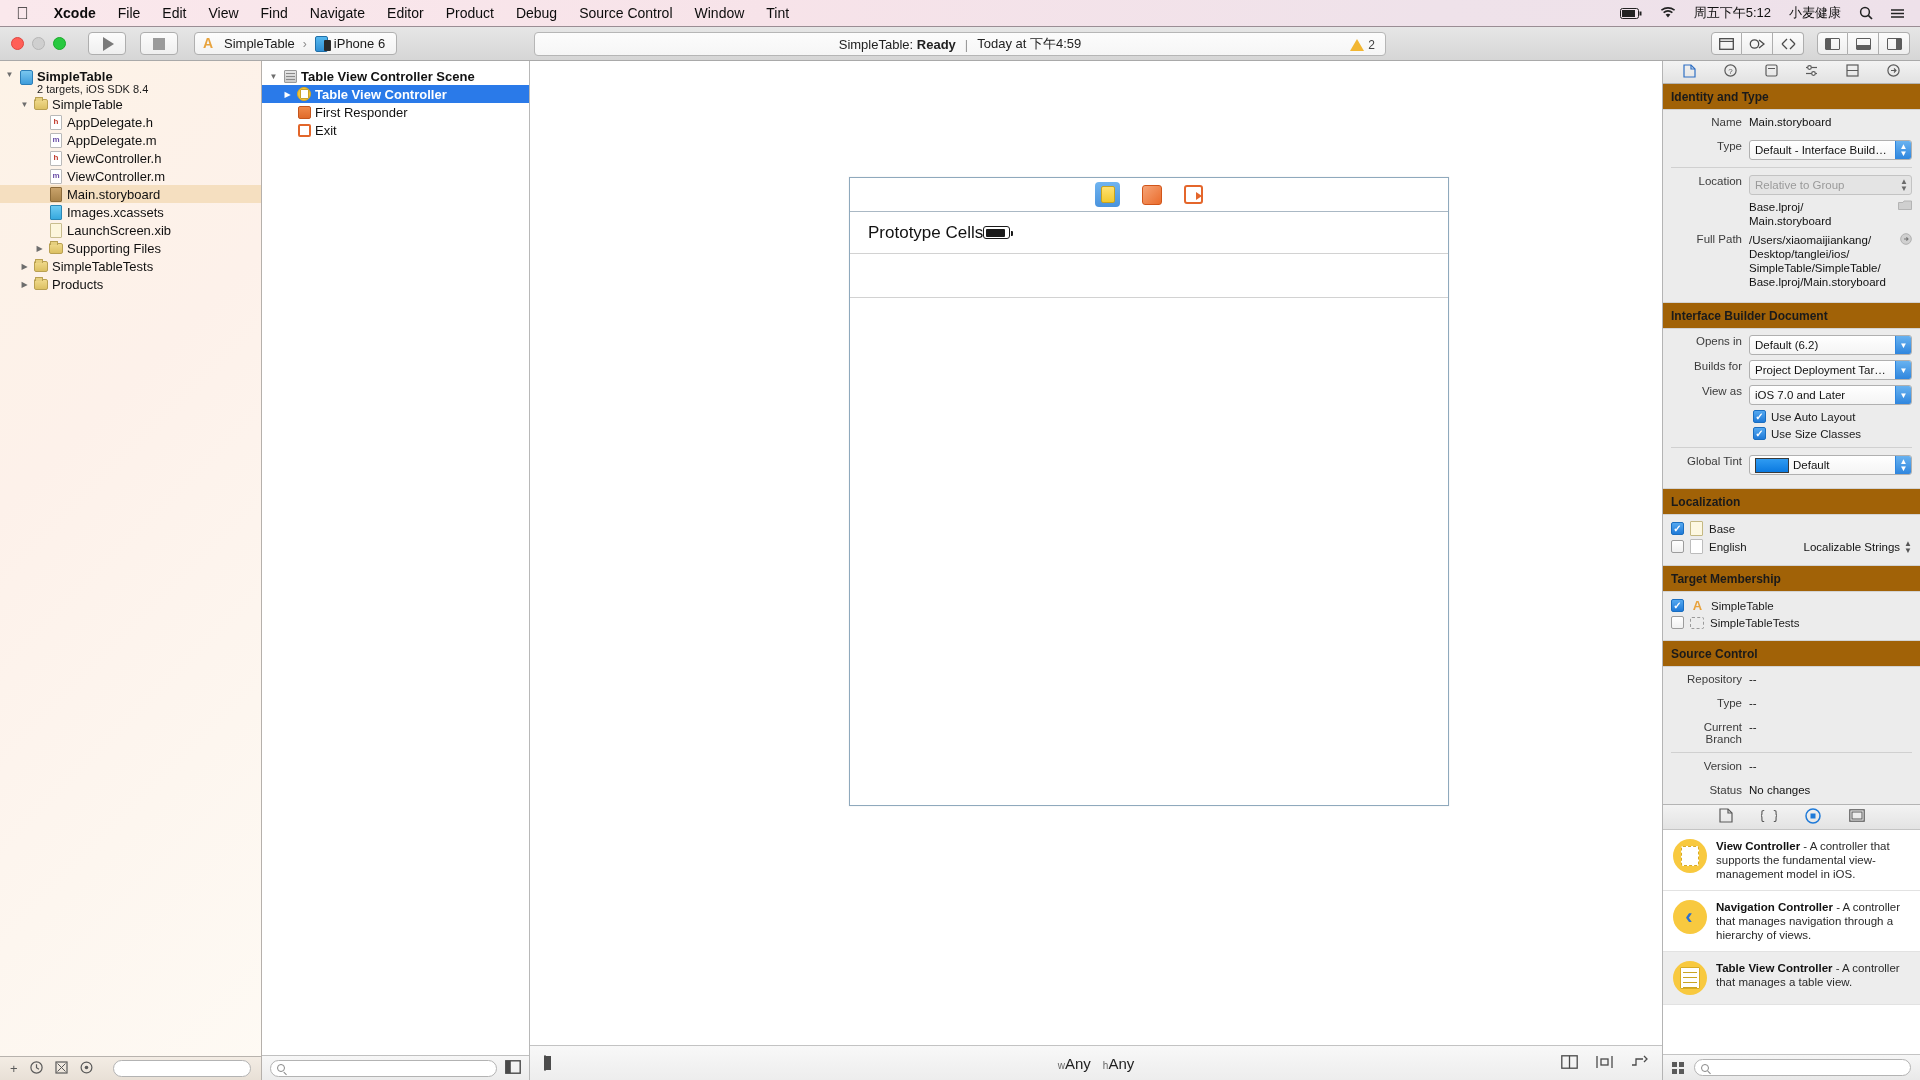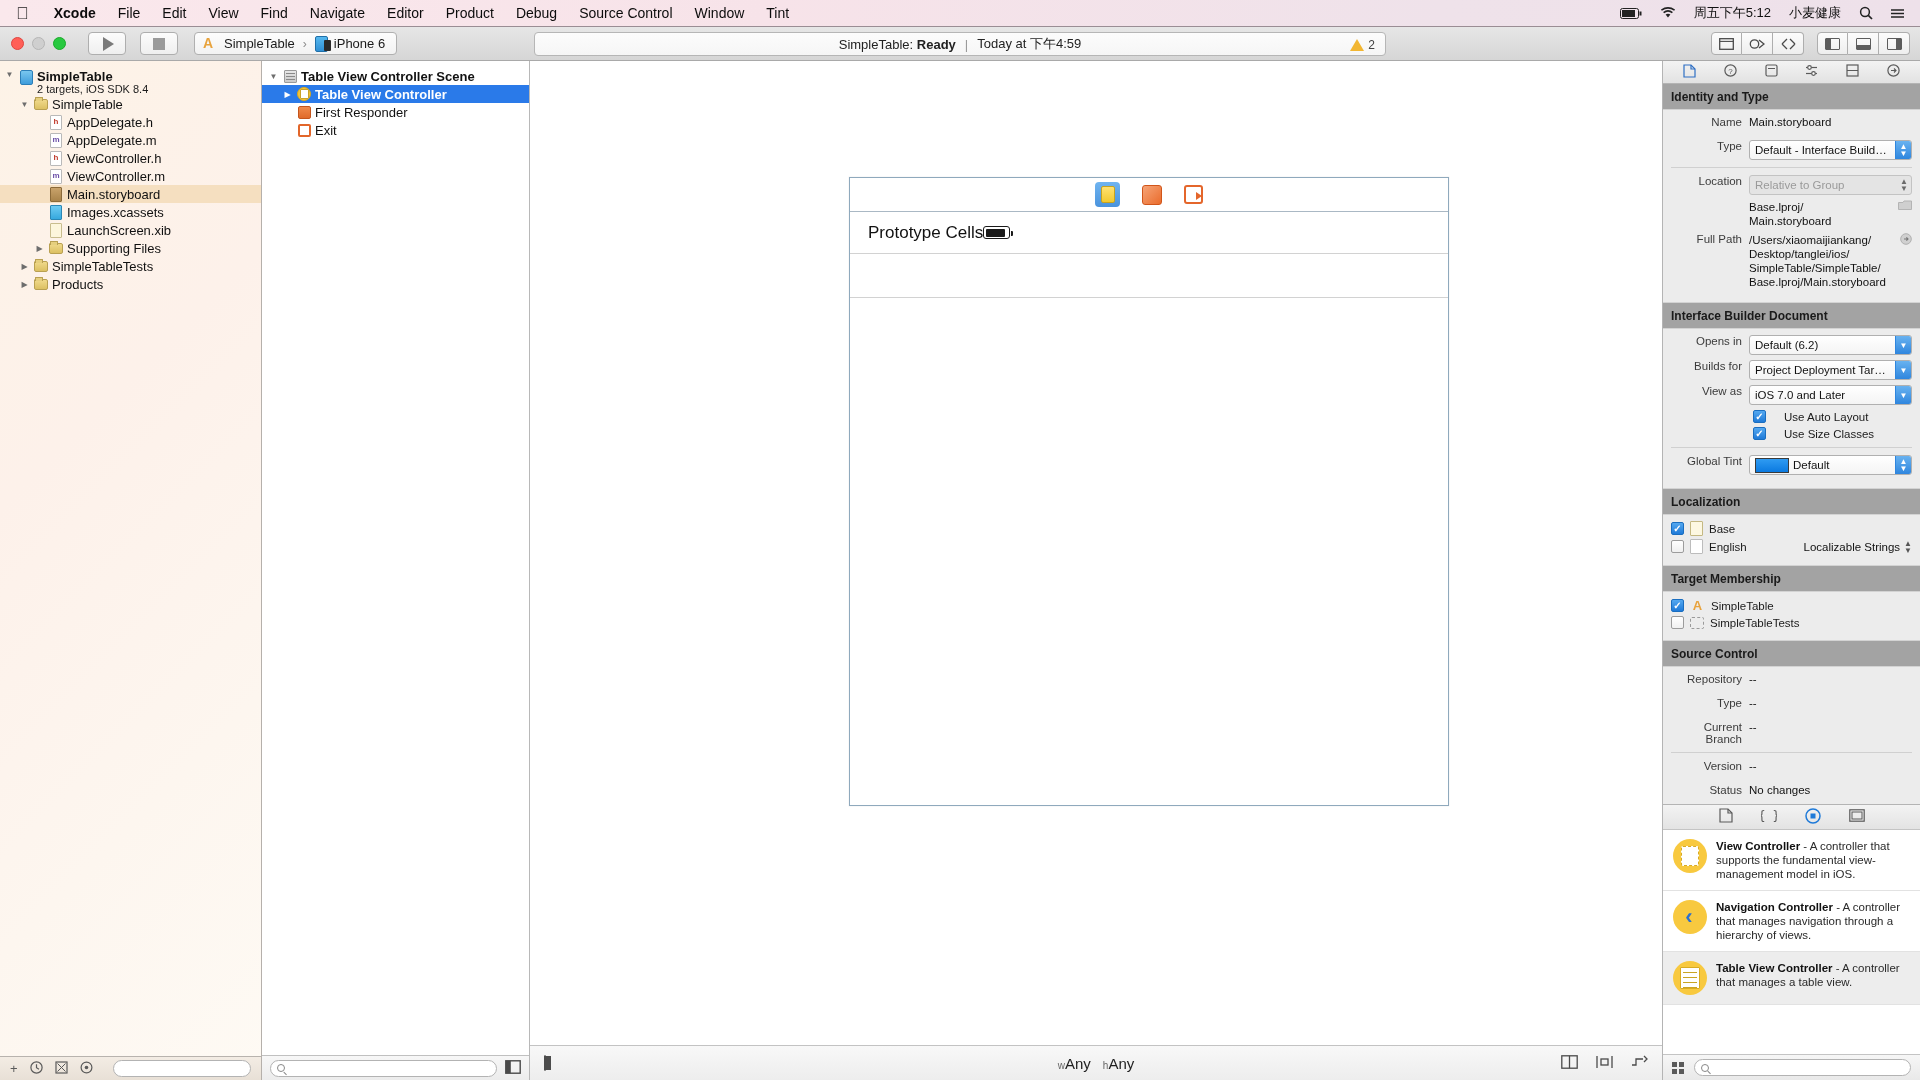--- a/index.html
+++ b/index.html
@@ -291,21 +291,21 @@
   }
   .insp-tabs {
     height: 23px; background: linear-gradient(to bottom,#f3f3f3,#e2e2e2);
     border-bottom: 1px solid #b4b4b4; display: flex; align-items: center;
     justify-content: space-around; padding: 0 6px;
   }
   .insp-scroll { flex: 1; overflow: hidden; background: #ececec; }
   .sec-head {
     font-size: 12px; font-weight: bold; color: #1a1a1a;
     padding: 6px 8px 5px 8px; border-bottom: 1px solid #d3d3d3;
-    background: #a3a3a3;
+    background: #a16207;
   }
   .sec-body { padding: 6px 8px 8px 8px; background: #ececec; }
   .frow { display: flex; align-items: flex-start; margin-bottom: 5px; min-height: 19px; }
   .flabel {
     width: 78px; text-align: right; padding-right: 7px; font-size: 11.5px; color: #3b3b3b;
     flex: 0 0 78px;
   }
   .fval { font-size: 11.5px; color: #111; }
   .fval.multiline { line-height: 14px; }
   .popup {
@@ -319,21 +319,21 @@
     position: absolute; right: 0; top: 0; bottom: 0; width: 16px;
     background: linear-gradient(to bottom,#68b2f0,#2f86de);
     display: flex; align-items: center; justify-content: center; color: #fff; font-size: 8px;
     line-height: 7px; flex-direction: column; border-left: 1px solid #2f86de;
   }
   .popup .stepper-grey {
     position: absolute; right: 0; top: 0; bottom: 0; width: 14px;
     display: flex; align-items: center; justify-content: center; color: #6a6a6a; font-size: 8px;
     line-height: 7px; flex-direction: column;
   }
-  .cbrow { display: flex; align-items: center; gap: 18px; margin-bottom: 4px; padding-left: 82px; }
+  .cbrow { display: flex; align-items: center; gap: 5px; margin-bottom: 4px; padding-left: 82px; }
   .cb {
     width: 13px; height: 13px; border-radius: 2px; border: 1px solid #9c9c9c;
     background: linear-gradient(to bottom,#fff,#f0f0f0); flex: 0 0 13px;
     display: flex; align-items: center; justify-content: center;
   }
   .cb.on { background: linear-gradient(to bottom,#54a8f0,#1f7ad8); border-color:#1a6ec0; }
   .cb.on::after { content:'✓'; color:#fff; font-size:10px; line-height:1; font-weight:bold; }
   .cb-label { font-size: 11.5px; color: #1a1a1a; }
   .tint-swatch {
     width: 34px; height: 15px; background: linear-gradient(to bottom,#2f9bf2,#0b7ae0);

